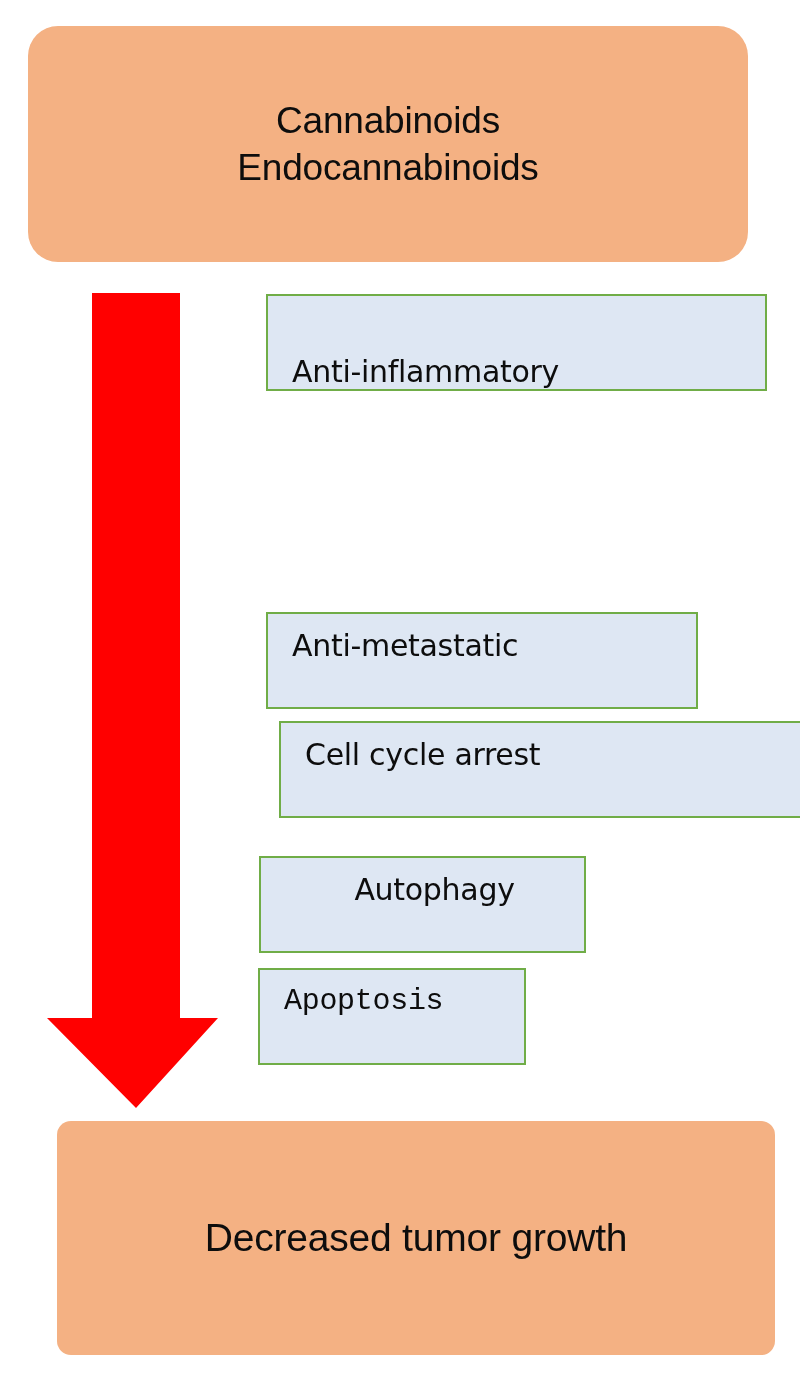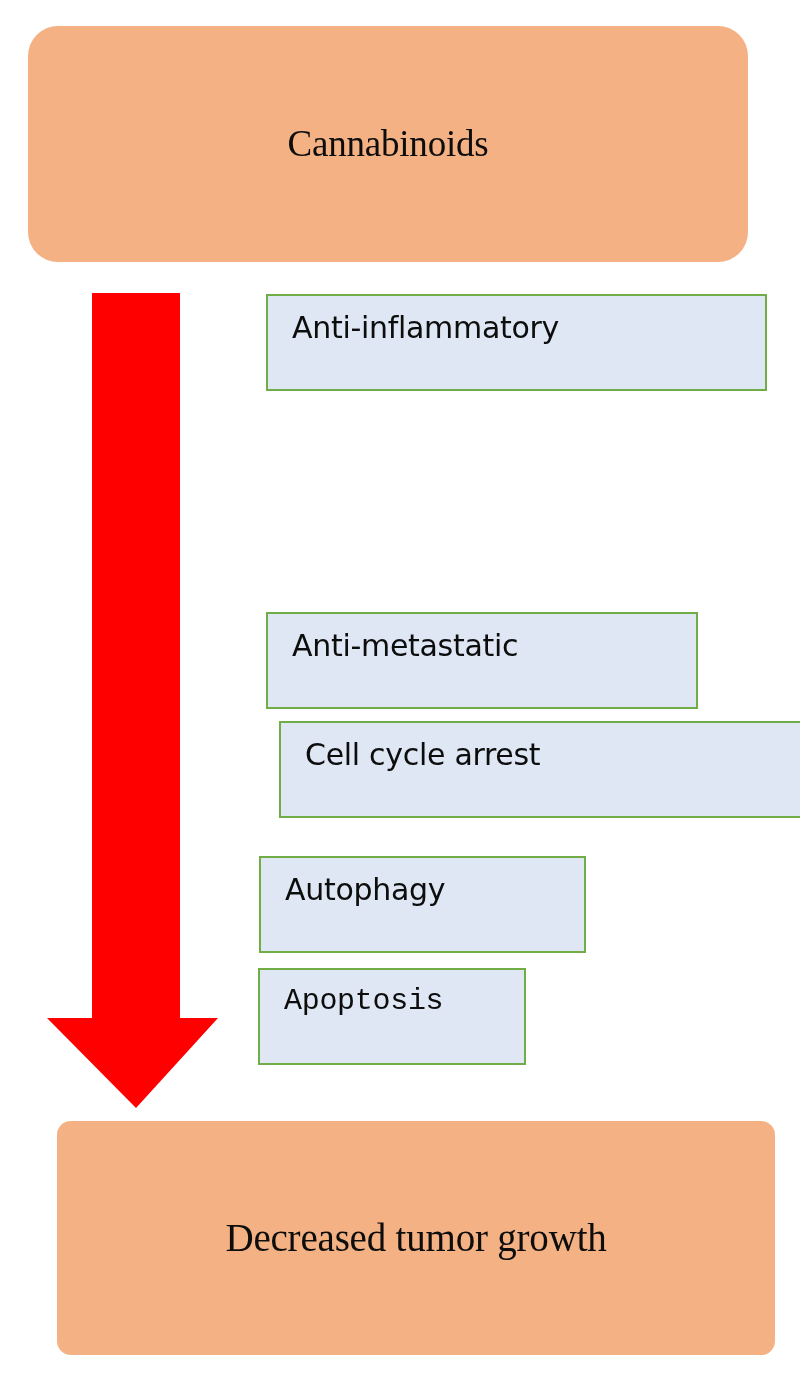--- a/index.html
+++ b/index.html
@@ -21,21 +21,21 @@
   
   .term-box {
     position: absolute;
     background: #F4B183;
     border-radius: 30px;
     display: flex;
     align-items: center;
     justify-content: center;
     text-align: center;
     color: #0d0d0d;
-    font-family: Liberation Serif, serif;
+    font-family: Liberation Sans, sans-serif;
     line-height: 1.28;
     box-sizing: border-box;
   }
   #box-source {
     left: 28px;
     top: 26px;
     width: 720px;
     height: 236px;
     font-size: 37px;
     letter-spacing: -0.2px;
@@ -69,35 +69,36 @@
     display: flex;
     align-items: flex-start;
     color: #0d0d0d;
     font-family: "DejaVu Sans", sans-serif;
     font-size: 30px;
     letter-spacing: -0.3px;
     padding-left: 24px;
     padding-top: 14px;
     white-space: nowrap;
   }
-  #effect-0 { left: 266px; top: 294px; width: 501px; height: 97px; }
+  #effect-0 { left: 266px; top: 294px; width: 501px; height: 97px; align-items: flex-end; }
   #effect-1 { left: 272px; top: 435px; width: 472px; height: 97px; }
   #effect-2 { left: 266px; top: 580px; width: 432px; height: 97px; margin-top: 32px; }
   #effect-3 { left: 259px; top: 721px; width: 523px; height: 97px; margin-left: 20px; }
-  #effect-4 { left: 259px; top: 856px; width: 327px; height: 97px; }
+  #effect-4 { left: 259px; top: 856px; width: 327px; height: 97px; justify-content: center; }
   #effect-5 { left: 258px; top: 968px; width: 268px; height: 97px; font-family: Liberation Mono, monospace; }
 </style>
 </head>
 <body>
 
 <div id="canvas">
 
   <div class="term-box" id="box-source">
     <div>
       <span class="term-line">Cannabinoids</span>
+      <span class="term-line">Endocannabinoids</span>
     </div>
   </div>
 
   <svg id="arrow-down" viewBox="0 0 176 815" preserveAspectRatio="none">
     <polygon points="47,0 135,0 135,725 173,725 91,815 2,725 47,725" fill="#FF0000"></polygon>
   </svg>
 
   <div class="effect-box" id="effect-0">
     <span>Anti-inflammatory</span>
   </div>

